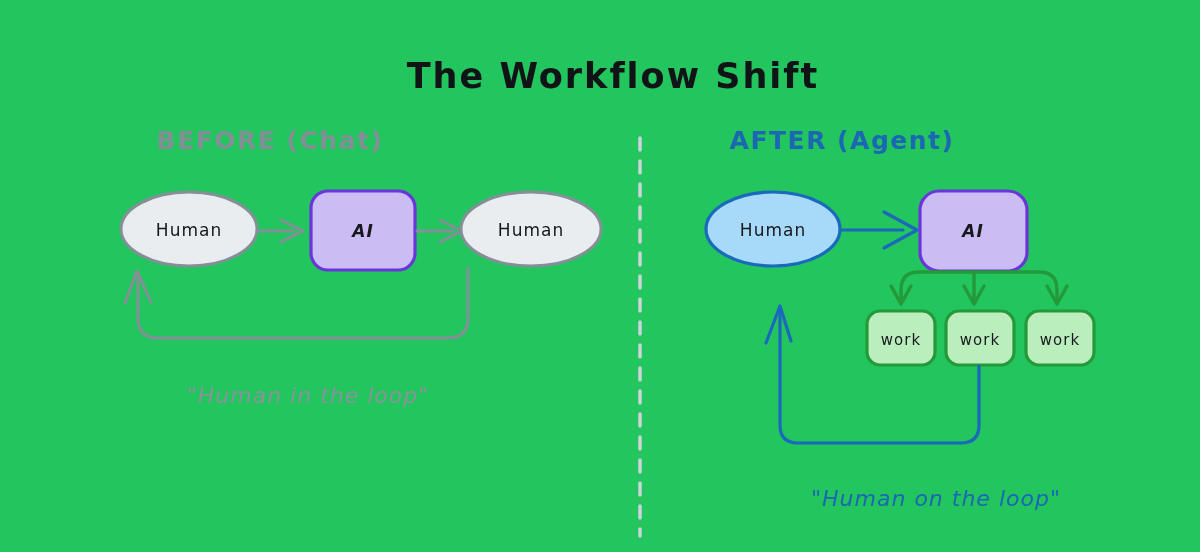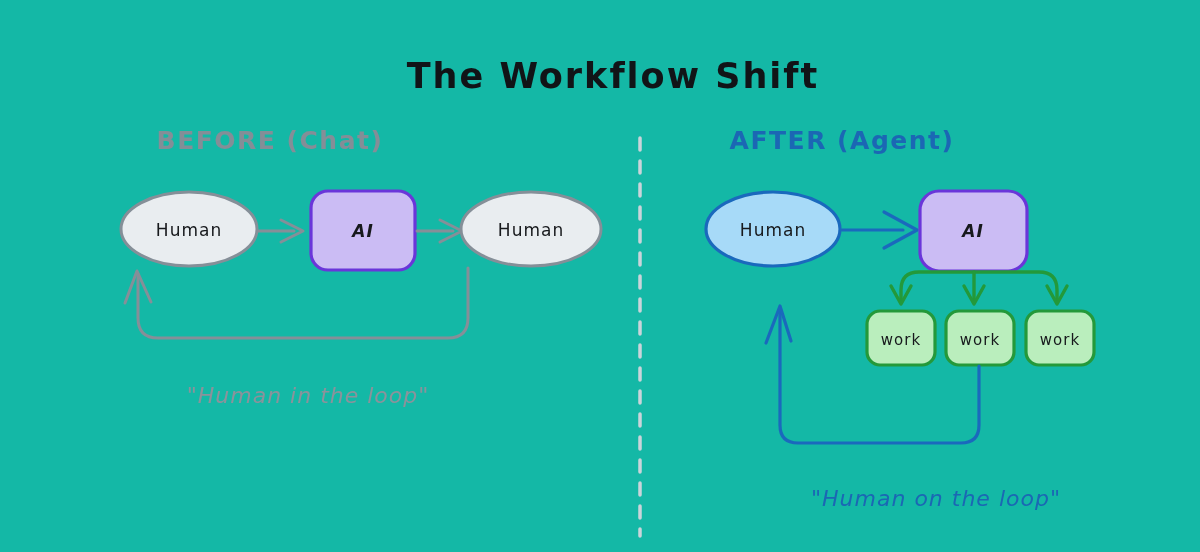--- a/index.html
+++ b/index.html
@@ -1,19 +1,19 @@
 <!DOCTYPE html>
 <html><head>
 <meta charset="utf-8">
 <style>
   html,body{margin:0;padding:0;background:#ffffff;}
   .canvas{
     position:relative;
     width:1200px;height:552px;
-    background:#14b8a6;
+    background:#22c55e;
     overflow:hidden;
     font-family:"DejaVu Sans", sans-serif;
   }
   svg{display:block;}
   text{font-family:"DejaVu Sans", sans-serif;}
   .title-text{font-size:35px;font-weight:700;letter-spacing:2px;fill:#111417;}
   .heading-before{font-size:25px;font-weight:600;letter-spacing:1.5px;fill:#848e97;}
   .heading-after{font-size:25px;font-weight:600;letter-spacing:1.5px;fill:#1b67b4;}
   .node-label{font-size:17px;font-weight:500;letter-spacing:1px;fill:#17191c;}
   .node-label-italic{font-size:17px;font-weight:600;font-style:italic;letter-spacing:1px;fill:#17191c;}

